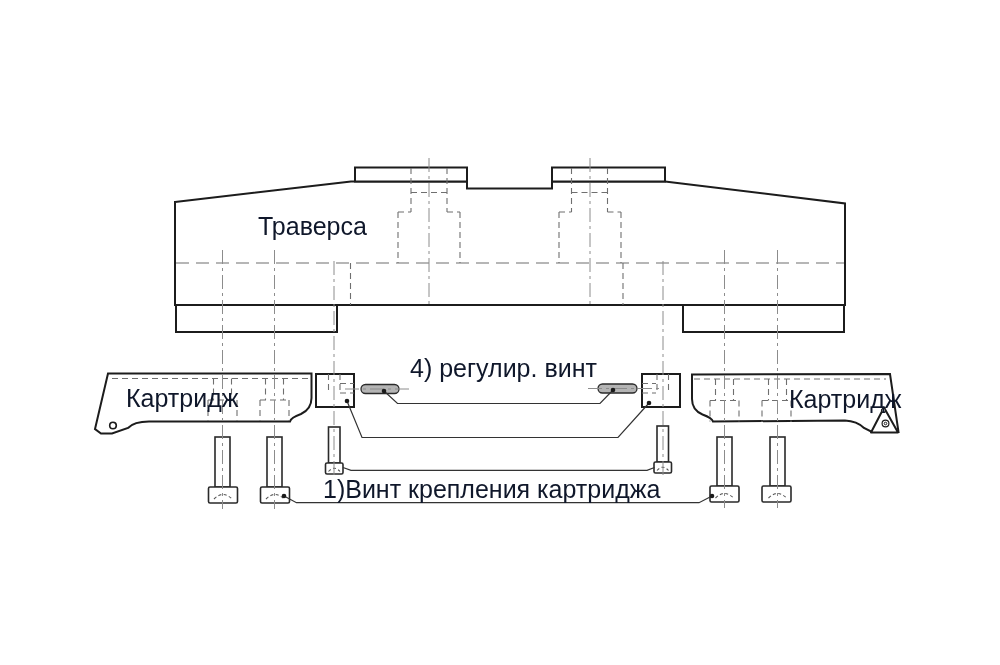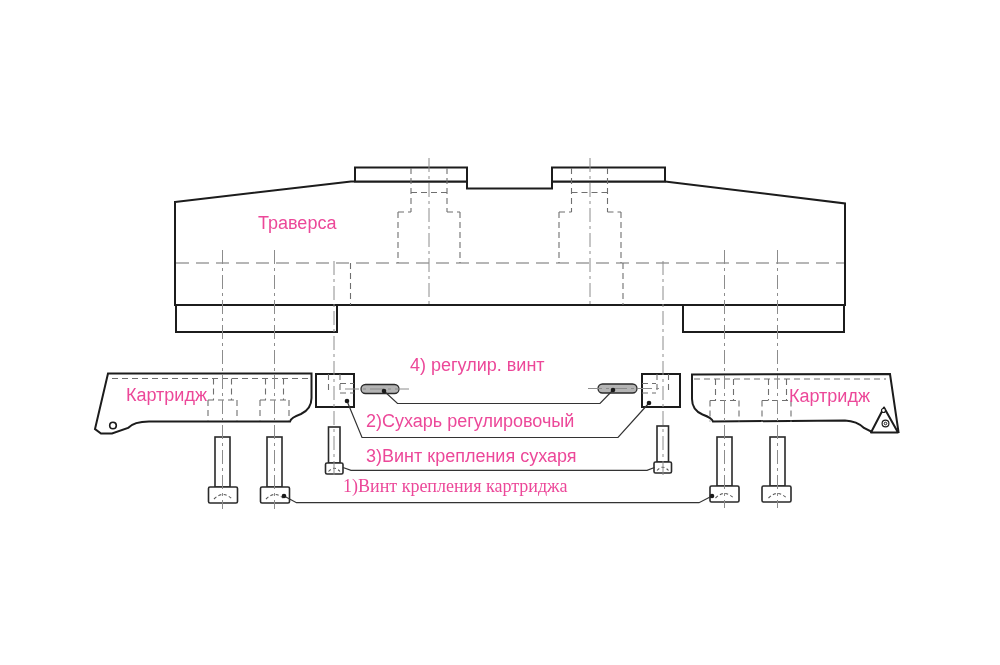--- a/index.html
+++ b/index.html
@@ -6,21 +6,21 @@
     --line:#1c1c1c;
     --hidden-line:#6f6f6f;
     --center-line:#8c8c8c;
     --screw-fill:#b4b4b4;
     --background:#ffffff;
   }
   html,body{margin:0;padding:0;}
   body{background:#e8e8e8;font-family:"Liberation Sans",sans-serif;}
   #stage{position:relative;width:1000px;height:665px;background:var(--background);overflow:hidden;}
   #drawing{position:absolute;left:0;top:0;}
-  .lbl{position:absolute;color:#ec4899;font-size:18px;line-height:1.0;white-space:nowrap;}
+  .lbl{position:absolute;color:#0f172a;font-size:25px;line-height:1.0;white-space:nowrap;}
   
   .ol{stroke:var(--line);stroke-width:2;fill:#fff;}
   .thin{stroke:#2a2a2a;stroke-width:1.6;fill:#fff;}
   .hid{stroke:var(--hidden-line);stroke-width:1.1;fill:none;stroke-dasharray:6 4;}
   .longdash{stroke:var(--hidden-line);stroke-width:1.1;fill:none;stroke-dasharray:13 7;}
   .cl{stroke:var(--center-line);stroke-width:1;fill:none;stroke-dasharray:14 4 3 4;}
   .ldr{stroke:#333;stroke-width:1.2;fill:none;}
   .dot{fill:#1a1a1a;stroke:none;}
   .arc{stroke:#555;stroke-width:1.1;fill:none;stroke-dasharray:3 2.5;}
   .grayfill{fill:var(--screw-fill);stroke:#2a2a2a;stroke-width:1.3;}
@@ -190,18 +190,16 @@
   </svg>
 
   <div class="lbl" style="left:258px;top:214px;">Траверса</div>
 
   <div class="lbl" style="left:126px;top:386px;">Картридж</div>
 
   <div class="lbl" style="left:789px;top:387px;">Картридж</div>
 
   <div class="lbl" style="left:410px;top:356px;">4) регулир. винт</div>
 
-  <div class="lbl" style="left:366px;top:412px;">2)Сухарь регулировочый</div>
-
-  <div class="lbl" style="left:366px;top:447px;">3)Винт крепления сухаря</div>
-
-  <div class="lbl" style="left:343px;top:477px;font-family:Liberation Serif, serif;">1)Винт крепления картриджа</div>
+
+
+  <div class="lbl" style="left:323px;top:477px;">1)Винт крепления картриджа</div>
 </div>
 
 </body></html>

